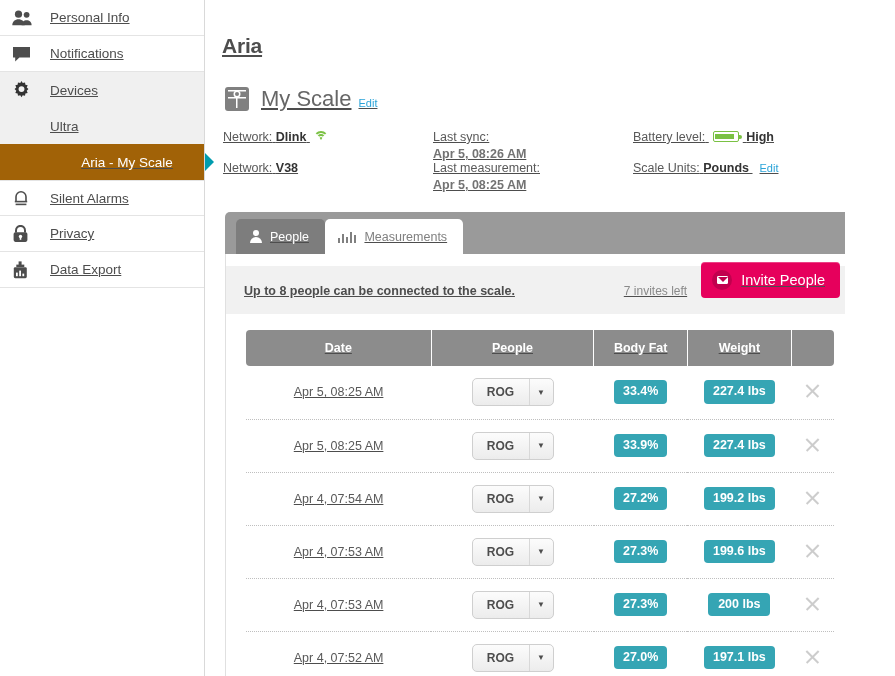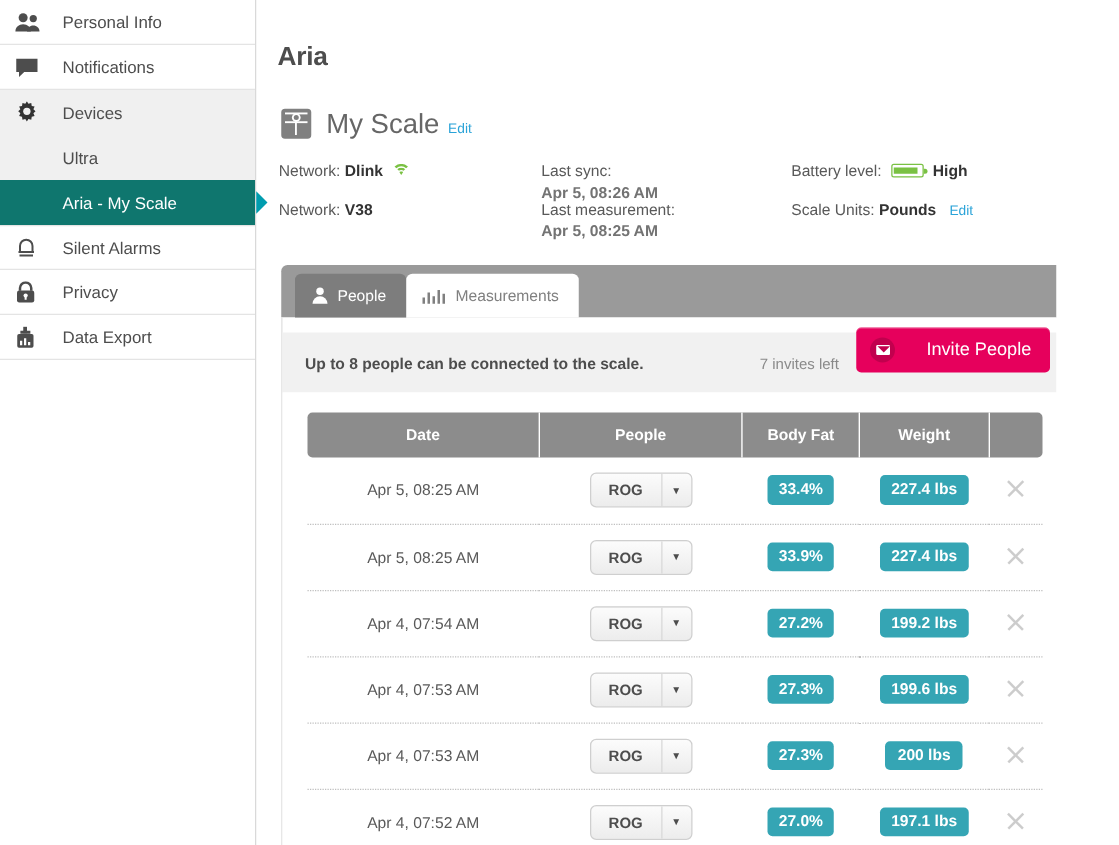--- a/index.html
+++ b/index.html
@@ -4,21 +4,21 @@
 <title>Aria - My Scale</title>
 <style>
   * { box-sizing: border-box; margin: 0; padding: 0; }
   html, body {
     width: 895px; height: 676px;
     font-family: "Liberation Sans", sans-serif;
     background: #ffffff;
     overflow: hidden;
     color: #4d4d4d;
   }
-  .app { display: flex; width: 845px; height: 676px; position: relative; }
+  .app { display: flex; width: 845px; height: 676px; position: relative; text-decoration: underline; }
 
   
   .sidebar {
     width: 205px;
     flex: 0 0 205px;
     background: #ffffff;
     border-right: 1px solid #d9d9d9;
     position: relative;
     z-index: 2;
   }
@@ -47,23 +47,24 @@
     height: 36px;
     display: flex; align-items: center;
     padding-left: 50px;
     font-size: 13.5px;
     background: #f0f0f0;
     color: #4d4d4d;
     cursor: pointer;
     border-bottom: none;
   }
   .nav-sub.active {
-    background: #0f766e;
+    background: #a16207;
     color: #ffffff;
     font-weight: normal;
+    justify-content: center;
   }
   .nav-sub.active::after {
     content: "";
     position: absolute;
     left: 205px;
     width: 0; height: 0;
     border-top: 9px solid transparent;
     border-bottom: 9px solid transparent;
     border-left: 9px solid #009cae;
   }
@@ -243,21 +244,20 @@
     background: #e6005c;
     border: none;
     border-radius: 4px;
     color: #ffffff;
     height: 36px;
     padding: 0 15px 0 11px;
     display: flex; align-items: center;
     font-size: 14.5px;
     cursor: pointer;
     box-shadow: inset 0 1px 0 rgba(255,255,255,.25);
-    gap: 16px;
   }
   .mail-ico {
     width: 20px; height: 20px; border-radius: 50%;
     background: #c1004e;
     margin-right: 9px;
     display: flex; align-items: center; justify-content: center;
     flex: 0 0 20px;
   }
   .mail-ico .env { width:11px;height:8px;border:1px solid #fff;border-radius:1px;position:relative;background:#fff;}
   .mail-ico .env::after{content:"";position:absolute;left:0;top:0;width:0;height:0;border-left:5.5px solid transparent;border-right:5.5px solid transparent;border-top:5px solid #c1004e;}

